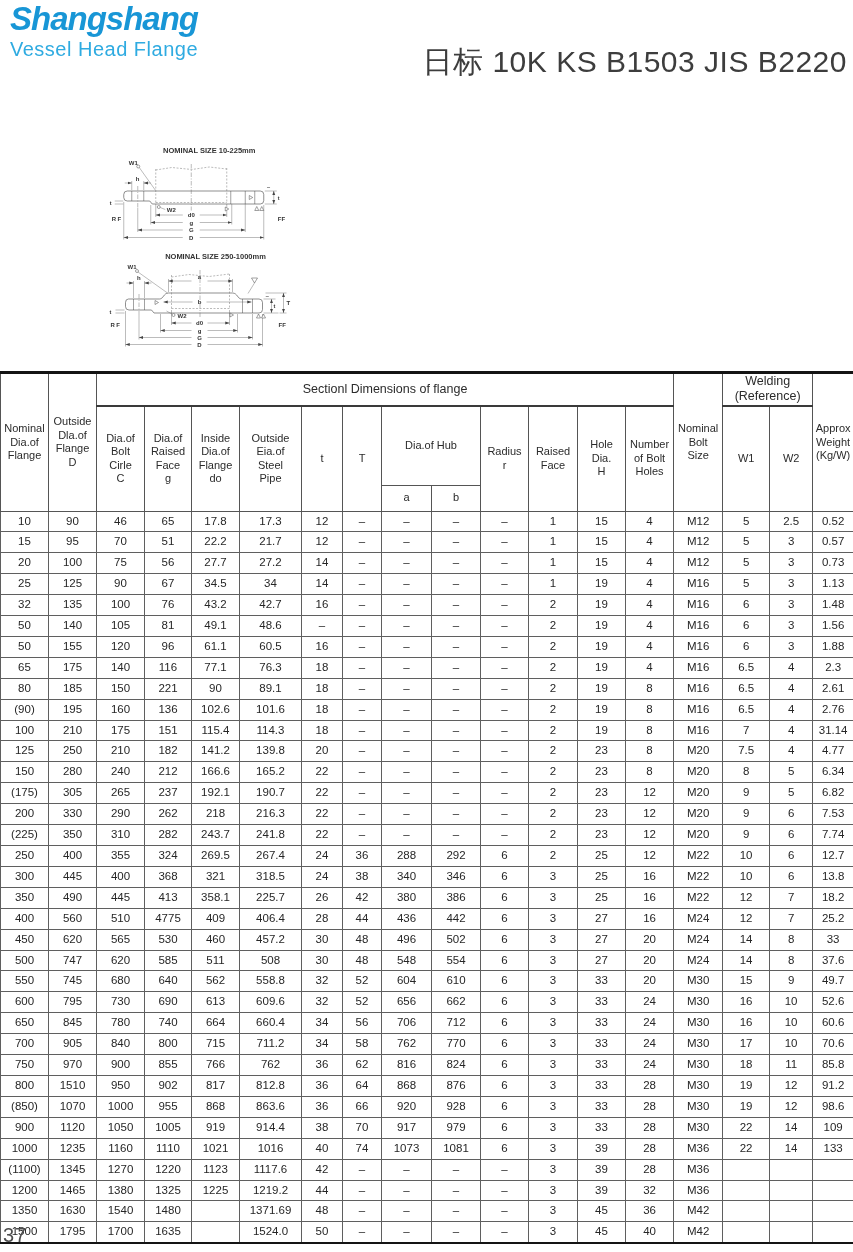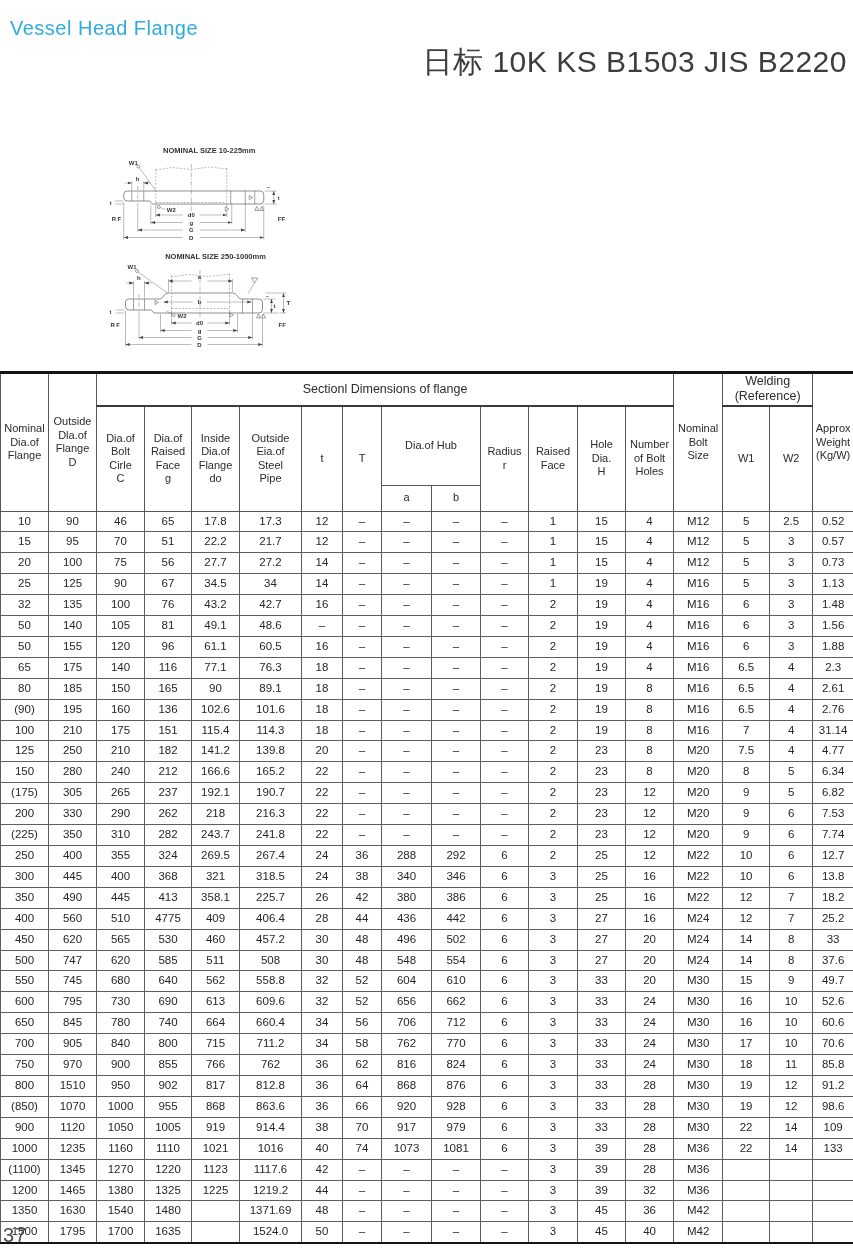--- a/index.html
+++ b/index.html
@@ -1,21 +1,21 @@
 <!DOCTYPE html>
 <html><head>
 <meta charset="utf-8">
 <style>
   html,body{margin:0;padding:0;background:#ffffff;}
   .page{position:relative;width:853px;height:1252px;background:#fff;overflow:hidden;
         font-family:"Liberation Sans",sans-serif;color:#2e2e2e;}
   
   .logo{position:absolute;top:2px;left:10px;line-height:1;}
   .logo-name{font-style:italic;font-weight:700;font-size:33px;letter-spacing:-1px;color:#1896d6;}
-  .logo-sub{font-size:20px;color:#2fabe1;margin-top:16px;letter-spacing:0.5px;font-weight:400;}
+  .logo-sub{font-size:20px;color:#2fabe1;margin-top:4px;letter-spacing:0.5px;font-weight:400;}
   
   .page-title{position:absolute;top:42px;right:6px;font-size:30px;color:#3d3d3d;
               letter-spacing:0.5px;font-weight:400;white-space:nowrap;}
   
   .diagrams{position:absolute;top:144px;left:0;width:853px;height:212px;display:flex;flex-direction:column;}
   svg text{font-family:"Liberation Sans",sans-serif;fill:#333;}
   .dtitle{font-size:15px;font-weight:700;}
   .dim{font-size:12px;font-weight:700;}
   .dims{font-size:11px;font-weight:700;}
   
@@ -30,20 +30,21 @@
   .spec-table tbody td{font-size:11.5px;height:19.9px;line-height:19.9px;color:#262626;
               border-color:#5f5f5f;white-space:nowrap;}
   .page-num{position:absolute;top:1224px;left:3px;font-size:20px;color:#4d4d4d;letter-spacing:1px;}
 </style>
 </head>
 <body>
 
 <div class="page">
 
   <div class="logo">
+    <div class="logo-name">Shangshang</div>
     <div class="logo-sub">Vessel Head Flange</div>
   </div>
 
   <div class="page-title">日标 10K KS B1503 JIS B2220</div>
 
   <div class="diagrams">
 
     <svg width="427" height="212" viewBox="0 0 427 212">
       <defs>
         <marker id="arL" markerWidth="10" markerHeight="8" refX="8.5" refY="3.5" orient="auto-start-reverse" markerUnits="userSpaceOnUse">
@@ -446,21 +447,21 @@
           <td>4</td>
           <td>M16</td>
           <td>6.5</td>
           <td>4</td>
           <td>2.3</td>
         </tr>
         <tr>
           <td>80</td>
           <td>185</td>
           <td>150</td>
-          <td>165</td>
+          <td>221</td>
           <td>90</td>
           <td>89.1</td>
           <td>18</td>
           <td>–</td>
           <td>–</td>
           <td>–</td>
           <td>–</td>
           <td>2</td>
           <td>19</td>
           <td>8</td>

